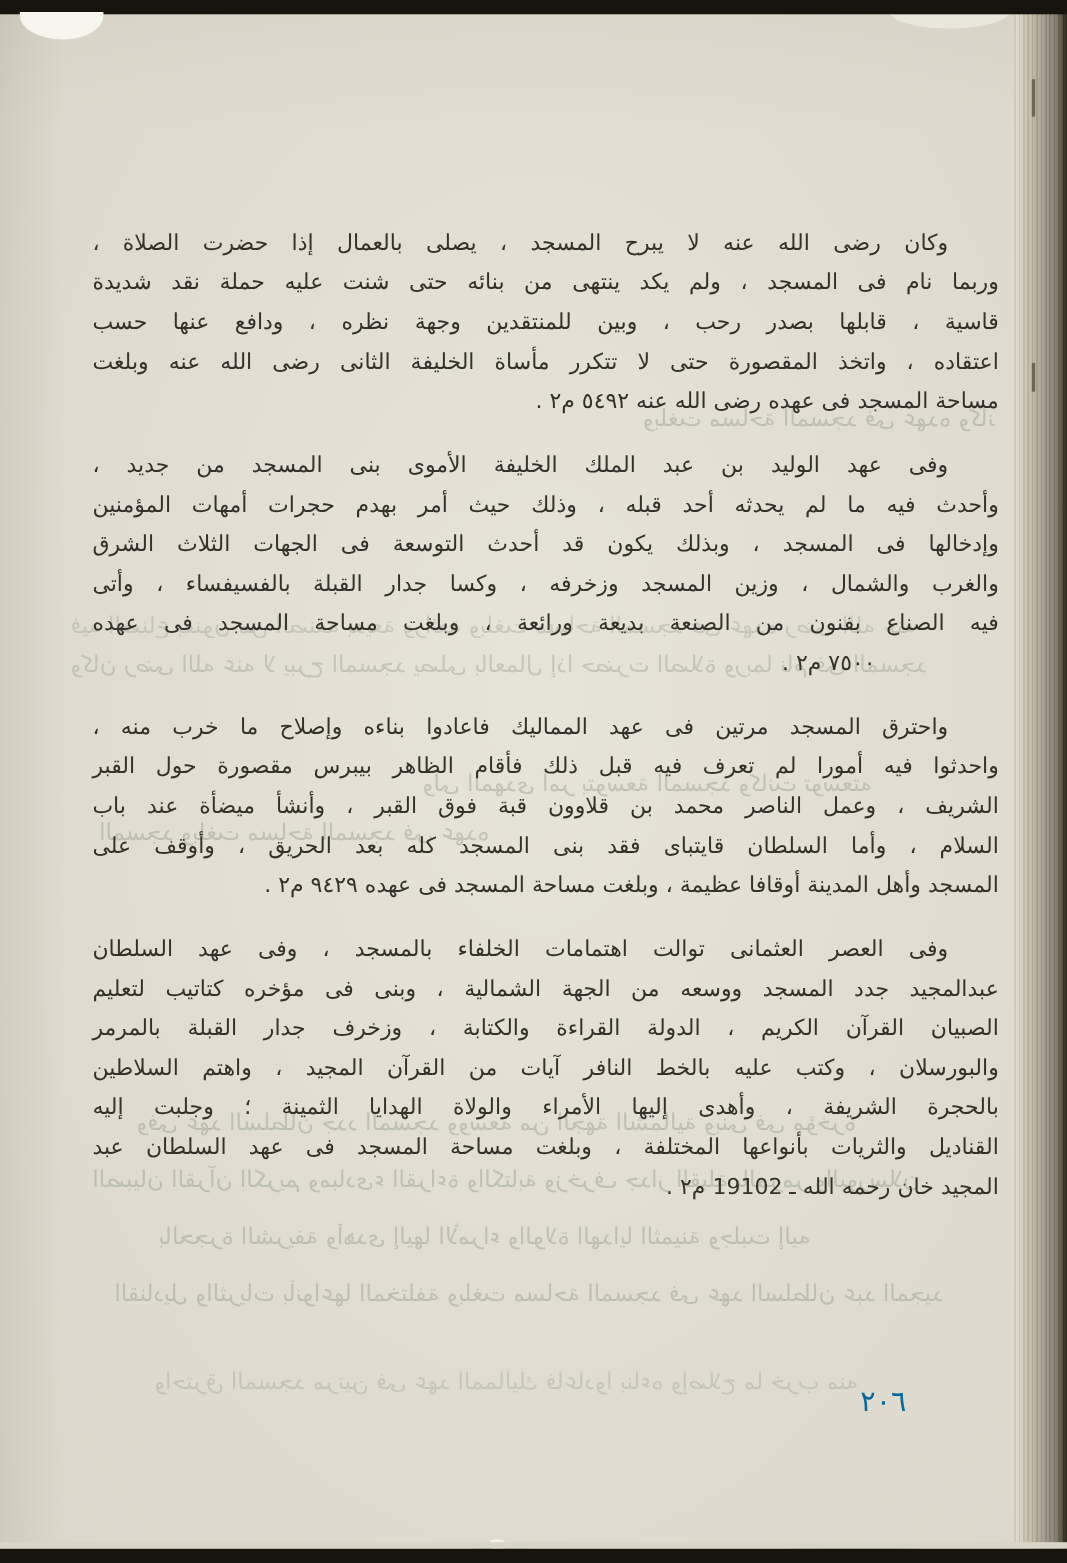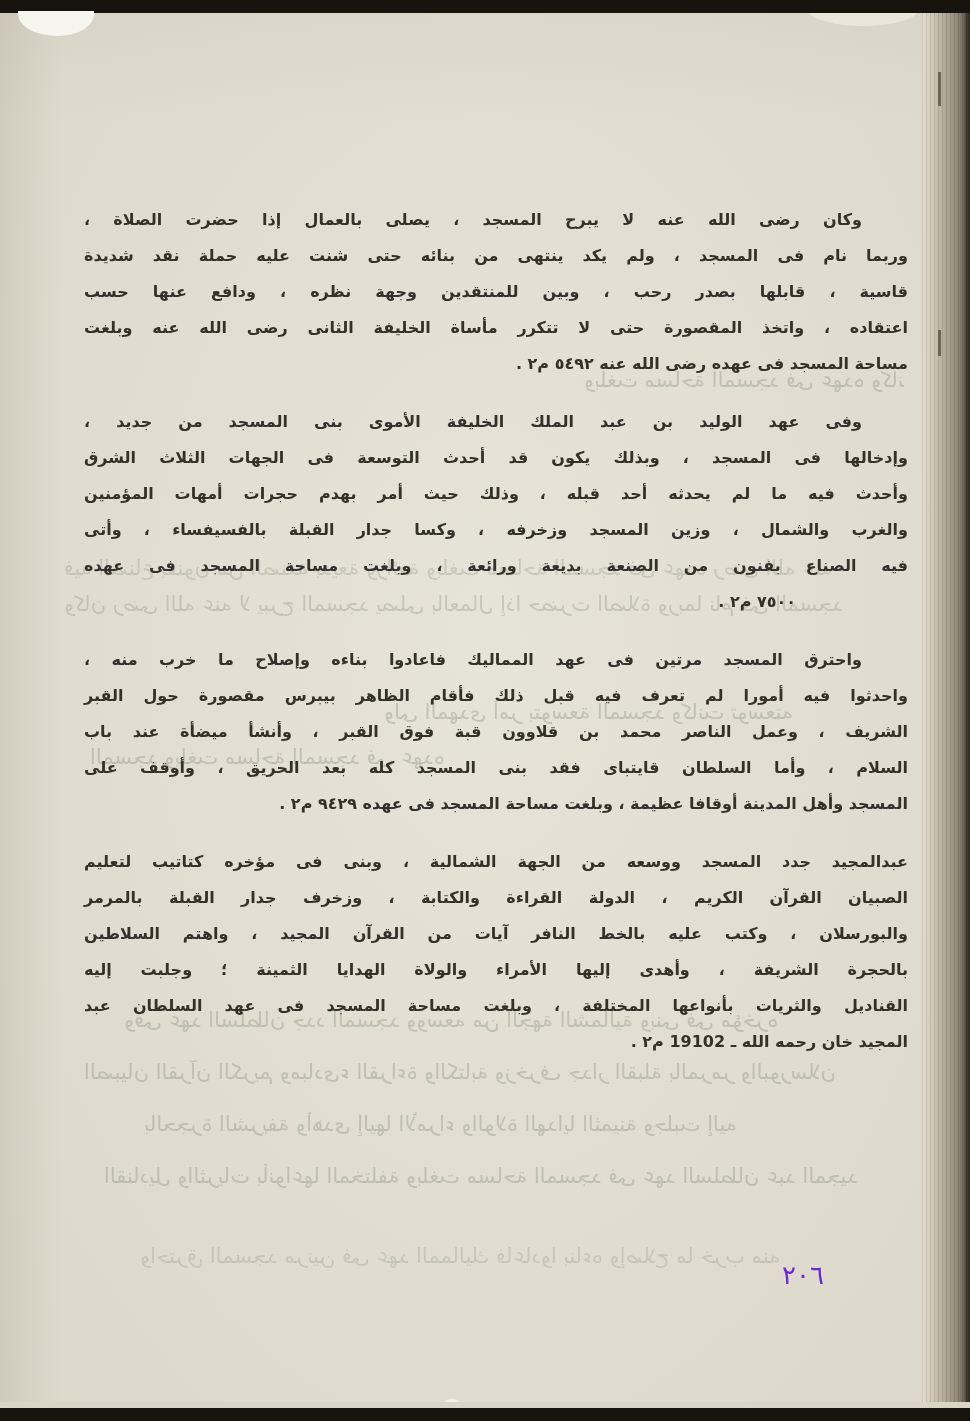--- a/index.html
+++ b/index.html
@@ -37,34 +37,34 @@
     background:
       repeating-linear-gradient(90deg, rgba(50,42,30,0.10) 0 1.5px, rgba(255,255,255,0.06) 1.5px 4px),
       linear-gradient(90deg, #e2dccd 0%, #cdc5b4 22%, #aaa191 50%, #8e8577 72%, #6e6659 85%, #3c362b 93%, #1d1a13 100%);
   }
   .stack-tick { position:absolute; width:3px; background:#6b6457; right:29px; }
   #stack-tick-1 { top:72px;  height:34px; }
   #stack-tick-2 { top:330px; height:26px; }
   
   #text-block {
     position:absolute; top:202px; right:62px; width:824px;
-    direction:rtl; color:#34312b; font-size:16px;font-weight:bold;
+    direction:rtl; color:#34312b; font-size:20px;
   }
   .para { margin:0 0 22px 0; }
   .tline {
     line-height:36px;
     text-align:justify; text-align-last:justify;
   }
   .tline.first { padding-right:46px; }
   .tline.end   { text-align-last:right; }
   .tline.num-indent { padding-right:112px; text-align-last:right; }
   
   #page-number {
     position:absolute; top:1260px; right:146px;
-    direction:rtl; font-size:26px; color:#6d28d9; letter-spacing:3px;
+    direction:rtl; font-size:26px; color:#0369a1; letter-spacing:3px;
   }
   
   .ghost {
     position:absolute; direction:rtl; white-space:nowrap; overflow:hidden;
     transform:scaleX(-1); color:rgba(122,136,118,0.34);
     font-size:21px; filter:blur(0.7px); pointer-events:none;
   }
   #ghost-1 { top:368px;  right:66px;  width:320px; }
   #ghost-2 { top:556px;  right:66px;  width:840px; opacity:.8; }
   #ghost-3 { top:592px;  right:66px;  width:840px; opacity:.9; }
@@ -99,37 +99,38 @@
   <div class="para">
     <div class="tline first">وكان رضى الله عنه لا يبرح المسجد ، يصلى بالعمال إذا حضرت الصلاة ،</div>
     <div class="tline">وربما نام فى المسجد ، ولم يكد ينتهى من بنائه حتى شنت عليه حملة نقد شديدة</div>
     <div class="tline">قاسية ، قابلها بصدر رحب ، وبين للمنتقدين وجهة نظره ، ودافع عنها حسب</div>
     <div class="tline">اعتقاده ، واتخذ المقصورة حتى لا تتكرر مأساة الخليفة الثانى رضى الله عنه وبلغت</div>
     <div class="tline end">مساحة المسجد فى عهده رضى الله عنه ٥٤٩٢ م٢ .</div>
   </div>
 
   <div class="para">
     <div class="tline first">وفى عهد الوليد بن عبد الملك الخليفة الأموى بنى المسجد من جديد ،</div>
+    <div class="tline">وأحدث فيه ما لم يحدثه أحد قبله ، وذلك حيث أمر بهدم حجرات أمهات المؤمنين</div>
     <div class="tline">وإدخالها فى المسجد ، وبذلك يكون قد أحدث التوسعة فى الجهات الثلاث الشرق</div>
-    <div class="tline">وأحدث فيه ما لم يحدثه أحد قبله ، وذلك حيث أمر بهدم حجرات أمهات المؤمنين</div>
     <div class="tline">والغرب والشمال ، وزين المسجد وزخرفه ، وكسا جدار القبلة بالفسيفساء ، وأتى</div>
     <div class="tline">فيه الصناع بفنون من الصنعة بديعة ورائعة ، وبلغت مساحة المسجد فى عهده</div>
     <div class="tline num-indent">٧٥٠٠ م٢ .</div>
   </div>
 
 
   <div class="para">
     <div class="tline first">واحترق المسجد مرتين فى عهد المماليك فاعادوا بناءه وإصلاح ما خرب منه ،</div>
     <div class="tline">واحدثوا فيه أمورا لم تعرف فيه قبل ذلك فأقام الظاهر بيبرس مقصورة حول القبر</div>
     <div class="tline">الشريف ، وعمل الناصر محمد بن قلاوون قبة فوق القبر ، وأنشأ ميضأة عند باب</div>
     <div class="tline">السلام ، وأما السلطان قايتباى فقد بنى المسجد كله بعد الحريق ، وأوقف على</div>
     <div class="tline end">المسجد وأهل المدينة أوقافا عظيمة ، وبلغت مساحة المسجد فى عهده ٩٤٢٩ م٢ .</div>
   </div>
 
   <div class="para">
+    <div class="tline first">وفى العصر العثمانى توالت اهتمامات الخلفاء بالمسجد ، وفى عهد السلطان</div>
     <div class="tline">عبدالمجيد جدد المسجد ووسعه من الجهة الشمالية ، وبنى فى مؤخره كتاتيب لتعليم</div>
     <div class="tline">الصبيان القرآن الكريم ، الدولة القراءة والكتابة ، وزخرف جدار القبلة بالمرمر</div>
     <div class="tline">والبورسلان ، وكتب عليه بالخط النافر آيات من القرآن المجيد ، واهتم السلاطين</div>
     <div class="tline">بالحجرة الشريفة ، وأهدى إليها الأمراء والولاة الهدايا الثمينة ؛ وجلبت إليه</div>
     <div class="tline">القناديل والثريات بأنواعها المختلفة ، وبلغت مساحة المسجد فى عهد السلطان عبد</div>
     <div class="tline end">المجيد خان رحمه الله ـ 19102 م٢ .</div>
   </div>
 
 </div>
 

